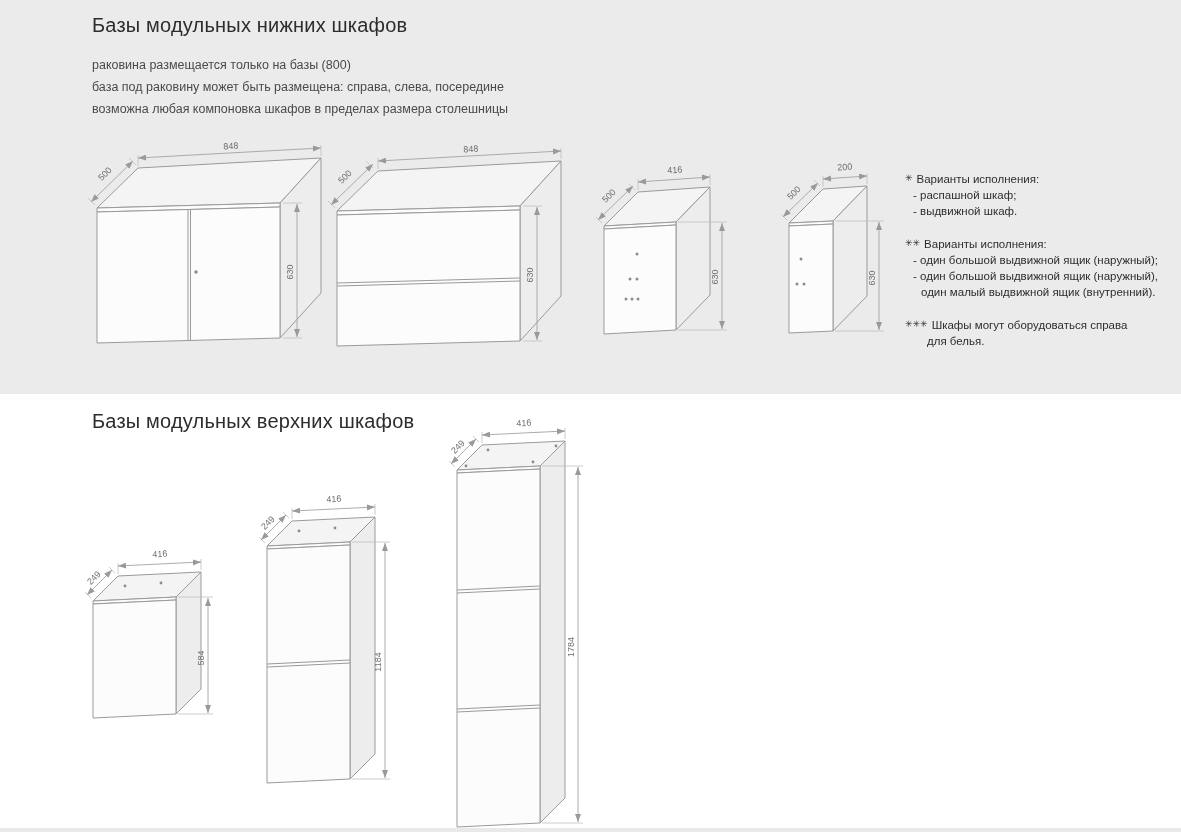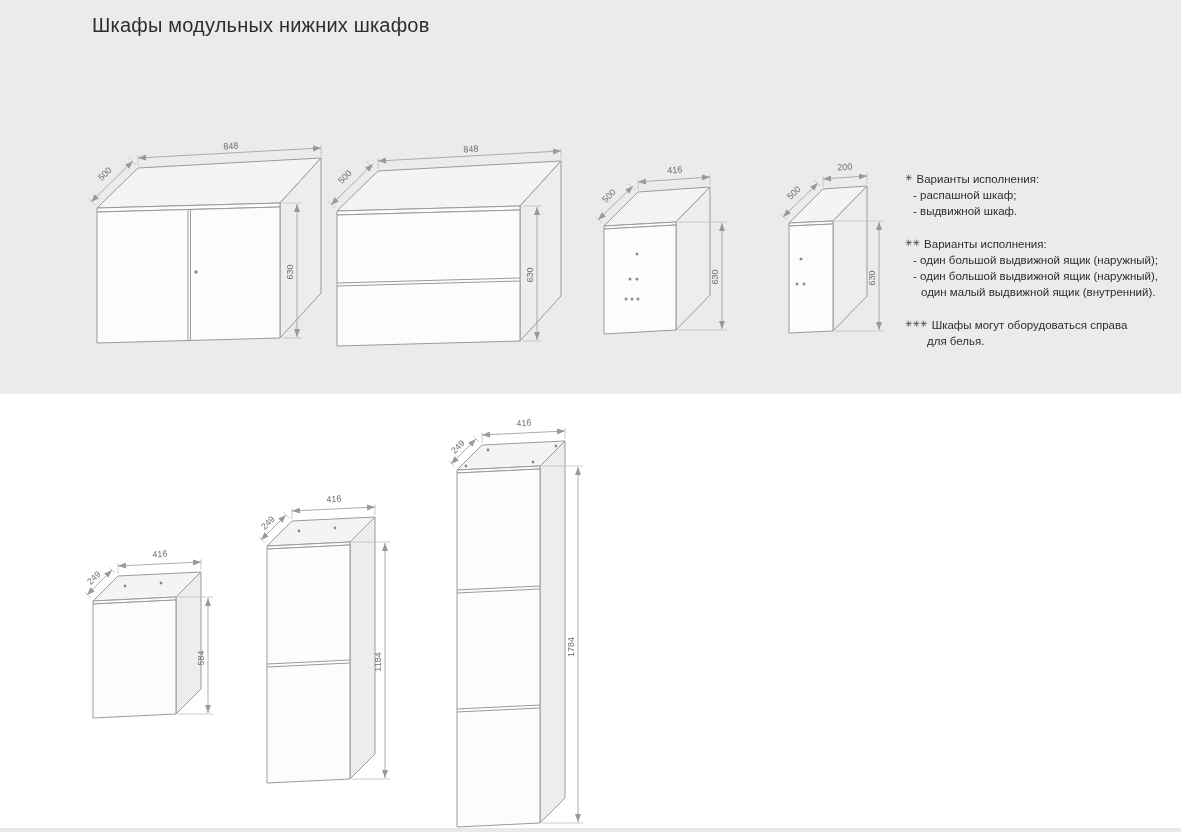--- a/index.html
+++ b/index.html
@@ -28,41 +28,47 @@
   .dimtext{font:9px "Liberation Sans",sans-serif;fill:#6f6f6f;}
   .dot{fill:#8c8c8c;}
 </style>
 </head>
 <body>
 
 <div class="sheet">
   <div class="band"></div>
   <div class="bottom-band"></div>
 
-  <div class="section-title title-lower">Шкафы модульных нижних шкафов</div>
-
+  <div class="section-title title-lower">Базы модульных нижних шкафов</div>
+
+  <div class="notes">
+    <div>раковина размещается только на базы (800)</div>
+    <div>база под раковину может быть размещена: справа, слева, посередине</div>
+    <div>возможна любая компоновка шкафов в пределах размера столешницы</div>
+  </div>
 
   <div class="legend">
     <div class="lg">
       <div><span class="mark">✳</span><span>Варианты исполнения:</span></div>
       <div class="lg-line ind1">- распашной шкаф;</div>
       <div class="lg-line ind1">- выдвижной шкаф.</div>
     </div>
     <div class="lg">
       <div><span class="mark">✳✳</span><span>Варианты исполнения:</span></div>
       <div class="lg-line ind1">- один большой выдвижной ящик (наружный);</div>
       <div class="lg-line ind1">- один большой выдвижной ящик (наружный),</div>
       <div class="lg-line ind2">один малый выдвижной ящик (внутренний).</div>
     </div>
     <div class="lg">
       <div><span class="mark">✳✳✳</span><span>Шкафы могут оборудоваться справа</span></div>
       <div class="lg-line ind3">для белья.</div>
     </div>
   </div>
 
+  <div class="section-title title-upper">Базы модульных верхних шкафов</div>
 
   <svg class="draw" width="1181" height="832" viewBox="0 0 1181 832">
     <defs>
       <marker id="ae" markerWidth="9" markerHeight="7" refX="8" refY="3" orient="auto" markerUnits="userSpaceOnUse">
           <path d="M0,0 L8,3 L0,6 Z" fill="#9a9a9a"></path>
         </marker>
       <marker id="as" markerWidth="9" markerHeight="7" refX="0" refY="3" orient="auto" markerUnits="userSpaceOnUse">
           <path d="M8,0 L0,3 L8,6 Z" fill="#9a9a9a"></path>
         </marker>
     </defs>

